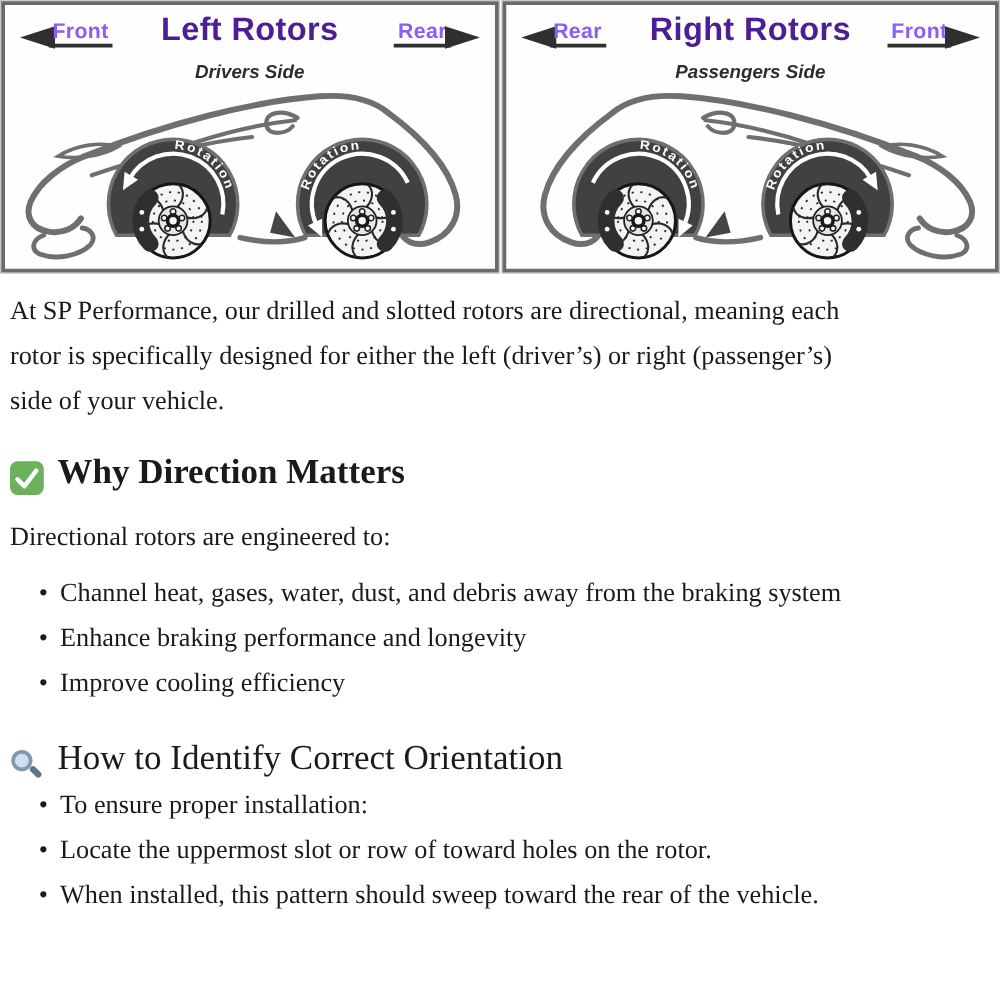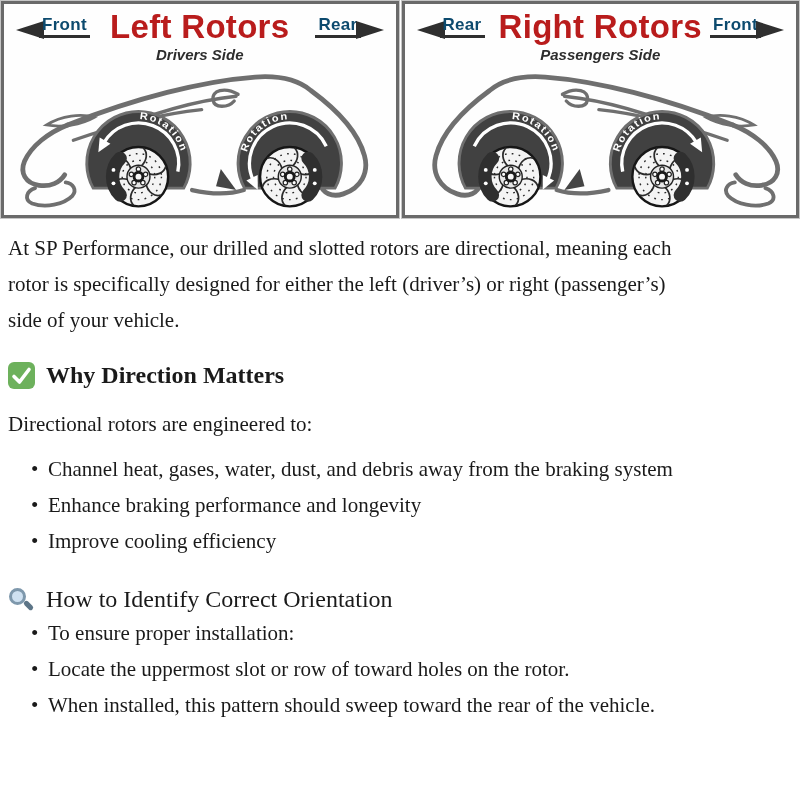--- a/index.html
+++ b/index.html
@@ -27,45 +27,45 @@
     position: relative;
   }
   .panel-header {
     position: relative;
     text-align: center;
     padding-top: 6px;
     height: 52px;
     font-family: "Liberation Sans", sans-serif;
   }
   .ptitle {
-    font-size: 33px;
+    font-size: 26px;
     font-weight: 800;
-    color: #b91c1c;
+    color: #4c1d95;
     letter-spacing: 0.3px;
     line-height: 1.05;
   }
   .psub {
     font-size: 15px;
     font-style: italic;
     font-weight: 700;
     color: #2d2d2d;
-    margin-top: 1px;
+    margin-top: 12px;
   }
   .corner {
     position: absolute;
     top: 11px;
     display: flex;
     align-items: center;
   }
   .corner.cl { left: 12px; }
   .corner.cr { right: 12px; }
   .dirlabel {
     font-size: 17px;
     font-weight: 700;
-    color: #0c4a6e;
+    color: #8b5cf6;
     border-bottom: 3px solid #2f2f2f;
     padding: 0 3px 1px 3px;
     letter-spacing: 0.3px;
     line-height: 1.1;
   }
   .tri { width: 0; height: 0; display: inline-block; }
   .tri-l {
     border-top: 9px solid transparent;
     border-bottom: 9px solid transparent;
     border-right: 28px solid #2f2f2f;
@@ -82,24 +82,24 @@
   .car-svg { display: block; width: 100%; height: 158px; }
 
   
   .content {
     padding: 0 8px;
     font-size: 21px;
     line-height: 1.71;
   }
   .intro { margin-top: 13px; max-width: 680px; }
   h2 {
-    font-size: 24px;
+    font-size: 28px;
     margin-top: 21px;
     display: flex;
-    align-items: center;
+    align-items: flex-end;
     gap: 11px;
     line-height: 1.3;
   }
   h2.why { font-weight: 700; }
   h2.identify { font-weight: 400; margin-top: 24px; }
   .lead { margin-top: 16px; }
   ul.blist { margin-top: 9px; list-style: none; }
   ul.blist li {
     position: relative;
     margin-left: 40px;

